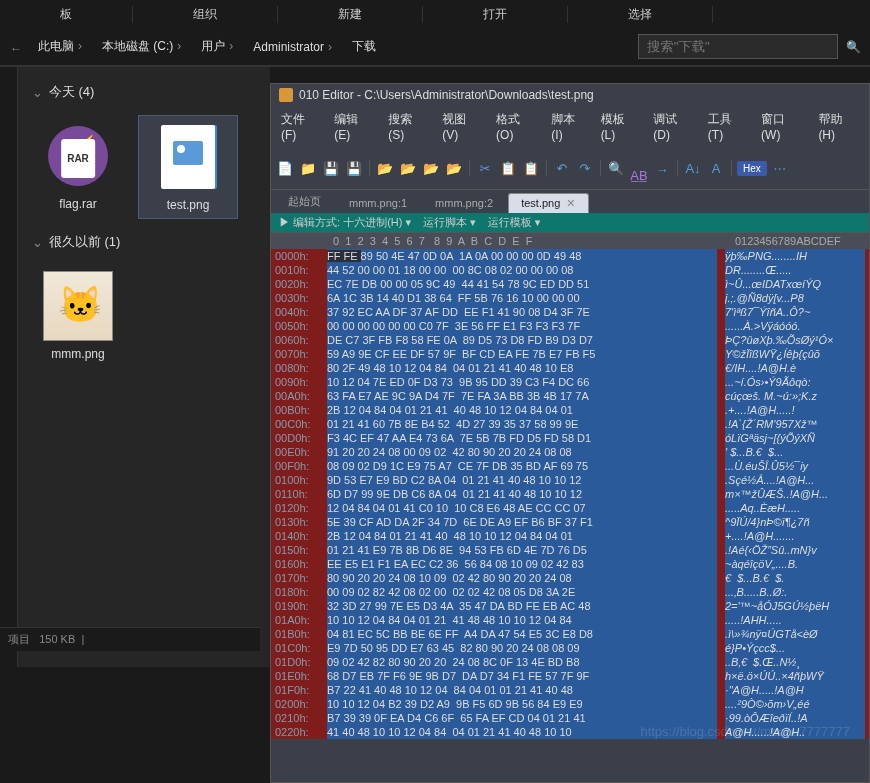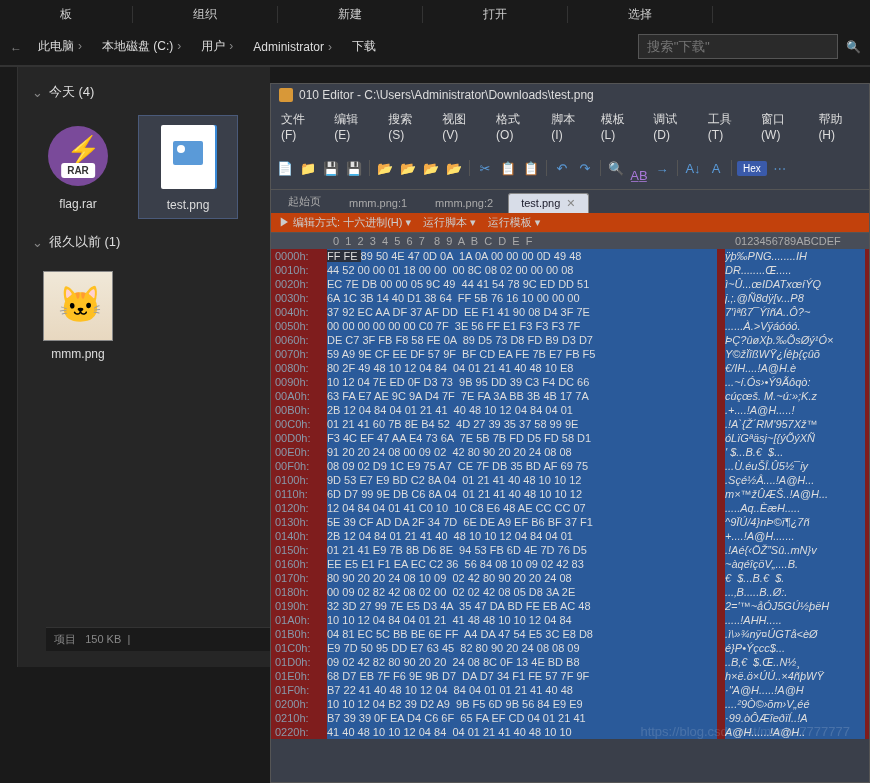--- a/index.html
+++ b/index.html
@@ -128,21 +128,21 @@
   top: 8px;
   left: 18px;
 }
 .rar-label {
   position: absolute;
   bottom: 8px;
   left: 50%;
   transform: translateX(-50%);
   background: white;
   color: #333;
-  padding: 2px 6px;
+  padding: 14px 6px;
   border-radius: 3px;
   font-weight: bold;
   font-size: 10px;
 }
 .png-icon {
   width: 54px;
   height: 64px;
   background: white;
   border-radius: 2px;
   position: relative;
@@ -186,21 +186,20 @@
 .status-bar {
   position: absolute;
   bottom: 132px;
   left: 0;
   width: 260px;
   background: #1a1a1a;
   color: #888;
   padding: 4px 8px;
   font-size: 11px;
   border-top: 1px solid #333;
-  margin-left: 46px;
 }
 
 
 .editor-window {
   position: absolute;
   left: 270px;
   top: 83px;
   width: 600px;
   height: 700px;
   background: #3a3f4a;
@@ -278,21 +277,21 @@
 .tab.active {
   background: #d8dde8;
   color: #1a1a2a;
   border: 1px solid #888;
   border-bottom: none;
   border-top-left-radius: 3px;
   border-top-right-radius: 3px;
 }
 .tab .x { margin-left: 6px; color: #888; }
 .sub-toolbar {
-  background: #c2410c;
+  background: #0f766e;
   padding: 2px 8px;
   display: flex;
   gap: 12px;
   color: #ccc;
   font-size: 11px;
   align-items: center;
   border-bottom: 1px solid #555;
 }
 .offset-header {
   background: #484d58;

